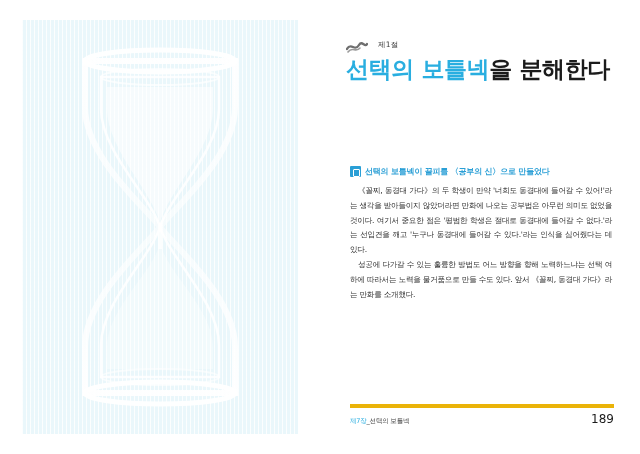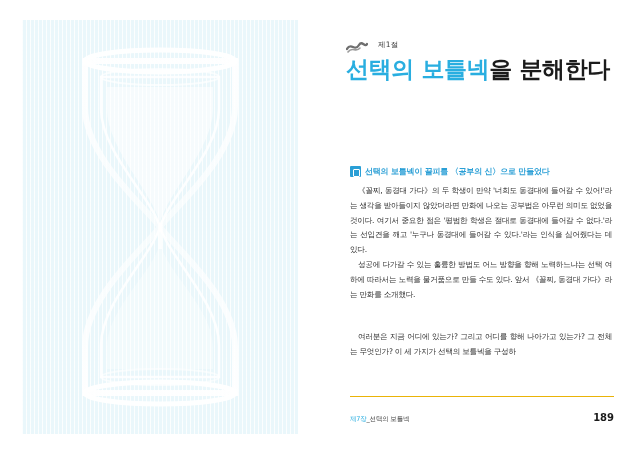--- a/index.html
+++ b/index.html
@@ -147,35 +147,35 @@
     letter-spacing: -0.25px;
     text-indent: 8px;
   }
 
   .footer {
     position: absolute;
     left: 30px;
     right: 26px;
     bottom: 28px;
     height: 14px;
-    border-top: 1px solid #eab308;
-    padding-top: 15px;
+    border-top: 4px solid #eab308;
+    padding-top: 4px;
     display: flex;
     align-items: baseline;
     justify-content: space-between;
   }
   .footer-left {
     font-size: 6.5px;
     color: #3c3c3c;
     letter-spacing: -0.2px;
   }
   .footer-left .fl-accent { color: #29aee0; }
   .page-num {
-    font-size: 10px;
-    font-weight: bold;
+    font-size: 12px;
+    font-weight: normal;
     color: #1b1b1b;
   }
 </style>
 </head>
 <body>
 
 <div class="page">
 
   <div class="left-page">
     <div class="illus-frame">
@@ -230,23 +230,20 @@
         <span class="sec-badge"></span>
         <span class="sec-title">선택의 보틀넥이 끌피를 〈공부의 신〉으로 만들었다</span>
       </div>
       <div class="sec-body">
         <p>《꼴찌, 동경대 가다》의 두 학생이 만약 '너희도 동경대에 들어갈 수 있어!'라는 생각을 받아들이지 않았더라면 만화에 나오는 공부법은 아무런 의미도 없었을 것이다. 여기서 중요한 점은 '평범한 학생은 절대로 동경대에 들어갈 수 없다.'라는 선입견을 깨고 '누구나 동경대에 들어갈 수 있다.'라는 인식을 심어줬다는 데 있다.</p>
         <p>성공에 다가갈 수 있는 훌륭한 방법도 어느 방향을 향해 노력하느냐는 선택 여하에 따라서는 노력을 물거품으로 만들 수도 있다. 앞서 《꼴찌, 동경대 가다》라는 만화를 소개했다.</p>
       </div>
     </div>
 
     <div class="section section-2">
-      <div class="sec-body">
-        <p>여러분은 지금 어디에 있는가? 그리고 어디를 향해 나아가고 있는가? 그 전체는 무엇인가? 이 세 가지가 선택의 보틀넥을 구성하</p>
-      </div>
     </div>
 
     <div class="footer">
       <div class="footer-left">
         <span class="fl-accent">제7장</span><span>_선택의 보틀넥</span>
       </div>
       <div class="page-num">189</div>
     </div>
 
   </div>

